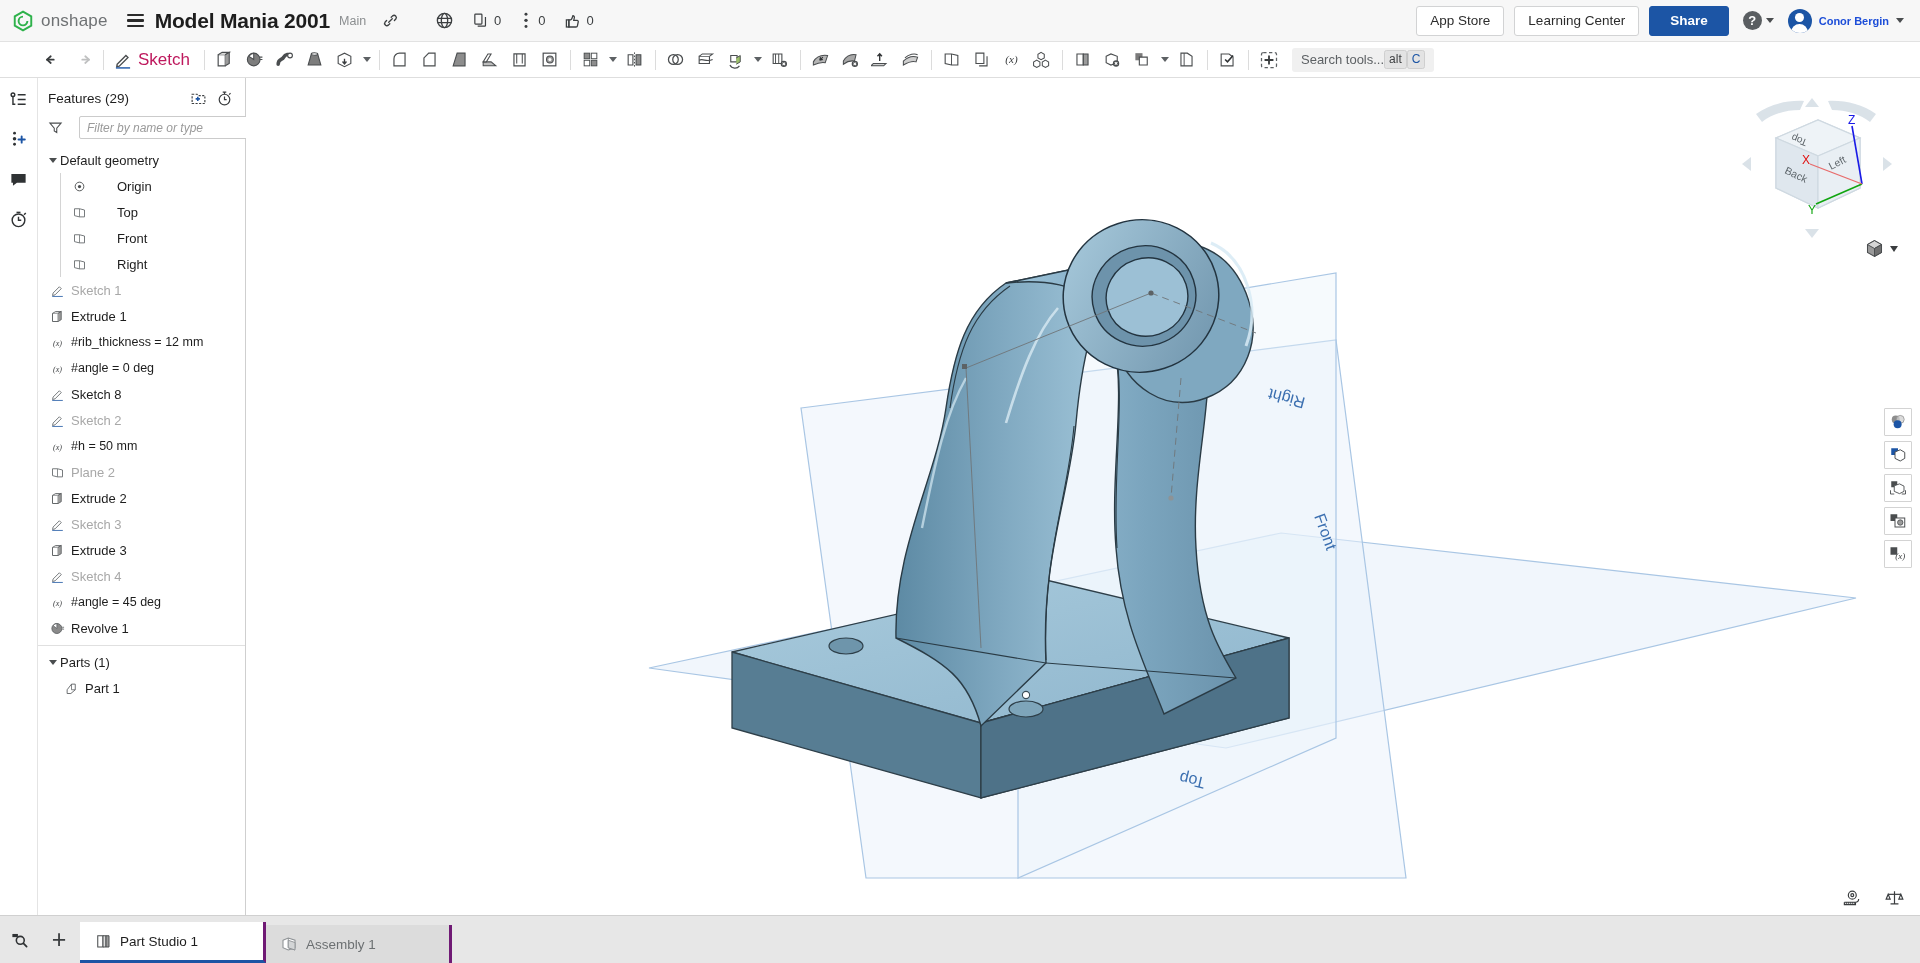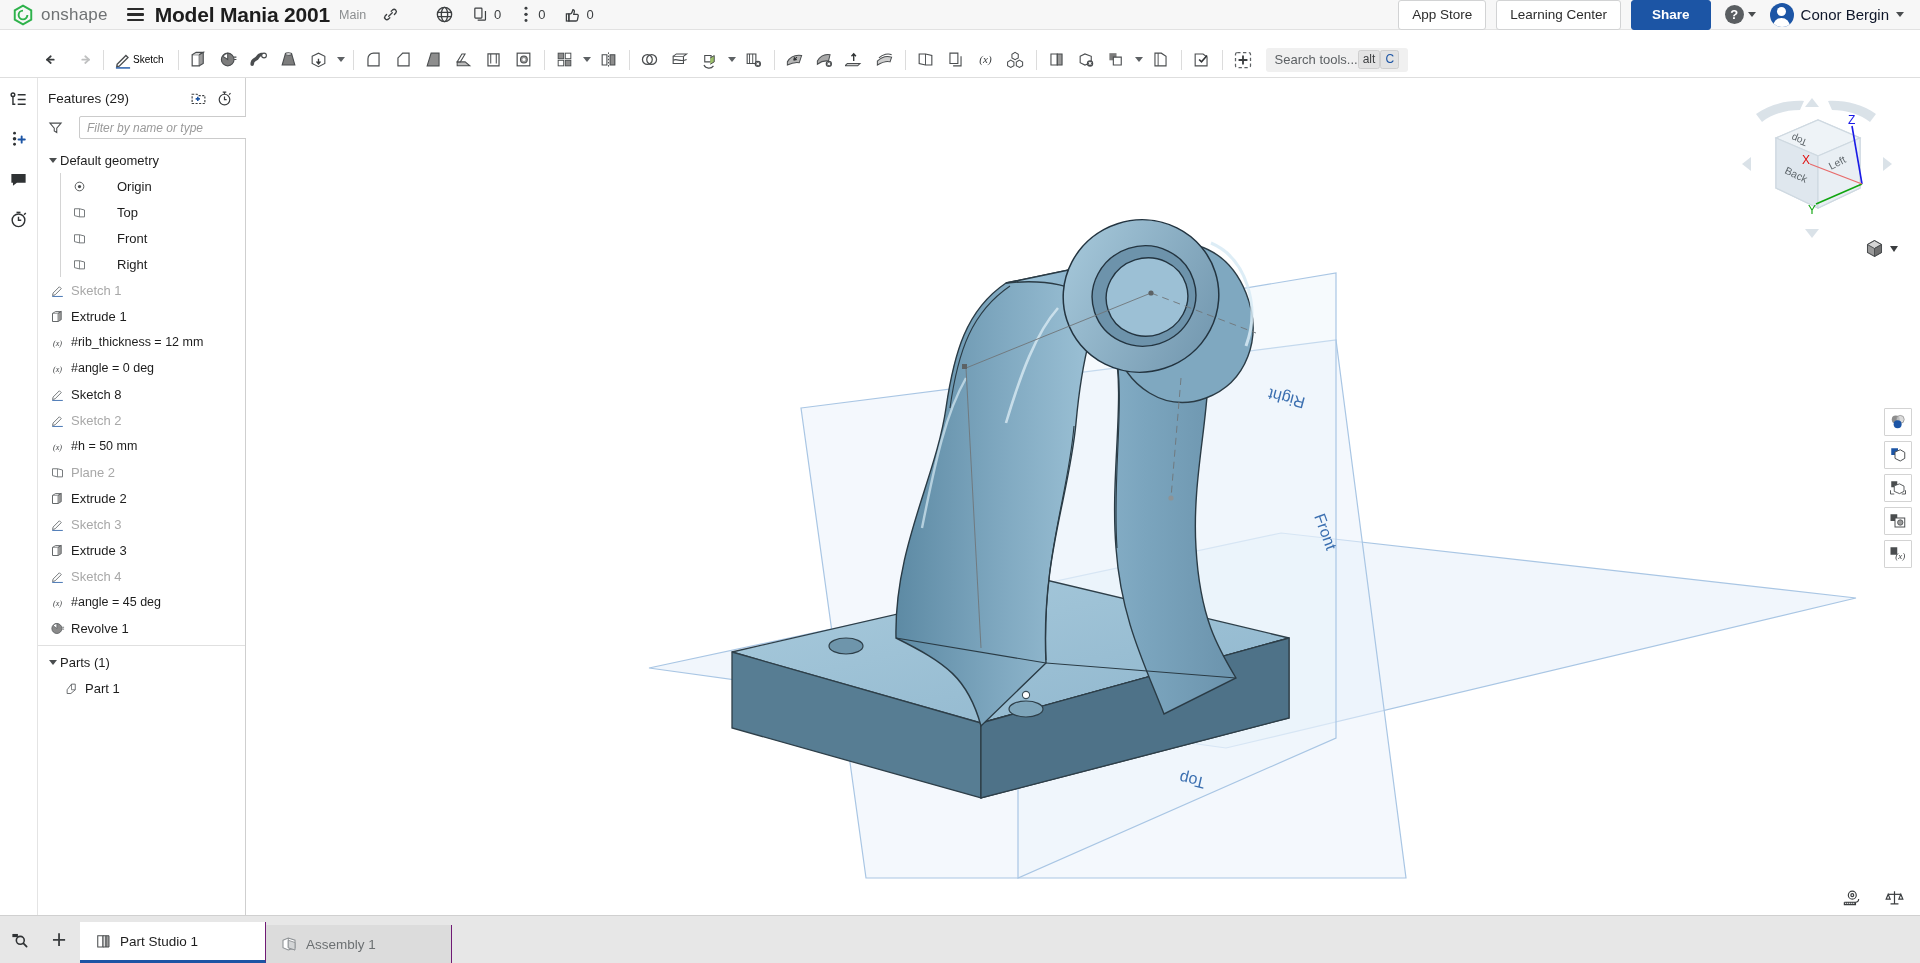--- a/index.html
+++ b/index.html
@@ -5,21 +5,21 @@
   * { box-sizing: border-box; margin: 0; padding: 0; }
   html, body {
     width: 1920px; height: 963px;
     font-family: "Liberation Sans", sans-serif;
     background: #ffffff; overflow: hidden;
   }
   #app { position: relative; width: 1920px; height: 963px; }
 
   
   .header {
-    position: absolute; top: 0; left: 0; width: 1920px; height: 30px;
+    position: absolute; top: 0; left: 0; width: 1920px; height: 42px;
     background: #f7f7f7; border-bottom: 1px solid #e2e2e2;
     display: flex; align-items: center; padding: 0 10px;
   }
   .oslogo { display:flex; align-items:center; gap:7px; margin-left:2px; }
   .oslogo svg { display:block; }
   .oslogo .word { font-size: 17px; color: #6f7274; letter-spacing:.2px; }
   .hamburger { margin-left: 16px; display:flex; flex-direction:column; gap:3px; cursor:pointer; padding:3px; }
   .hamburger i { display:block; width:17px; height:2.4px; background:#2b2b2b; border-radius:1px; }
   .doc-title { margin-left: 8px; font-size: 21px; font-weight: bold; color:#1d1d1d; letter-spacing:-.2px;}
   .branch { margin-left: 9px; font-size: 12.5px; color: #8b8e90; }
@@ -35,31 +35,31 @@
   .help-wrap { margin-left:14px; display:flex; align-items:center; gap:4px; cursor:pointer;}
   .circ-q {
     width:19px;height:19px;border-radius:50%;background:#5a5e61;color:#fff;
     font-size:13px;font-weight:bold;display:flex;align-items:center;justify-content:center;
   }
   .caret { width:0;height:0;border-left:4.5px solid transparent;border-right:4.5px solid transparent;border-top:5px solid #4a4d4f;}
   .user-wrap { margin-left:14px; display:flex; align-items:center; gap:7px; cursor:pointer; margin-right:6px;}
   .avatar { width:24px;height:24px;border-radius:50%;background:#1c55a5;overflow:hidden;position:relative;}
   .avatar::before{content:"";position:absolute;width:9px;height:9px;border-radius:50%;background:#fff;left:7.5px;top:4px;}
   .avatar::after{content:"";position:absolute;width:17px;height:10px;border-radius:9px 9px 0 0;background:#fff;left:3.5px;top:15px;}
-  .uname { font-size:15px; color:#0f172a; }
+  .uname { font-size:11px; color:#1d4ed8;font-weight:bold; }
 
   
   .toolbar {
     position:absolute; top:42px; left:0; width:1920px; height:36px;
     background:#fff; border-bottom:1px solid #dedede;
     display:flex; align-items:center; padding-left:38px;
   }
   .tb { width:30px;height:30px;display:flex;align-items:center;justify-content:center;cursor:pointer;color:#5d6164;flex:none;}
   .tb.dis { opacity:.32; }
-  .tb-sketch { display:flex;align-items:center;padding:0 9px 0 4px;height:30px;cursor:pointer;color:#000000;font-size:10px;}
+  .tb-sketch { display:flex;align-items:center;gap:5px;padding:0 9px 0 4px;height:30px;cursor:pointer;color:#be185d;font-size:17px;}
   .tb-sep { width:1px;height:20px;background:#dcdcdc;margin:0 5px;flex:none;}
   .tb-arrow { width:14px;height:30px;display:flex;align-items:center;justify-content:center;cursor:pointer;flex:none;}
   .tb-arrow::after{content:"";width:0;height:0;border-left:4px solid transparent;border-right:4px solid transparent;border-top:5px solid #5d6164;}
   .search-tools {
     margin-left:8px; display:flex;align-items:center;background:#f0f0f0;
     height:24px;padding:0 9px;border-radius:3px;color:#5d6164;font-size:13px;cursor:text;
   }
   .kbd { background:#e3e3e3;border:1px solid #cfcfcf;border-radius:2.5px;font-size:12px;padding:1px 4px;color:#3d3f41;line-height:1.2;}
   .kbd.blue { color:#1c55a5; }
 
@@ -136,21 +136,21 @@
   .tabbar {
     position:absolute; left:0; bottom:0; width:1920px; height:48px;
     background:#e7e7e7; border-top:1px solid #d0d0d0;
     display:flex; align-items:flex-end;
   }
   .tb-search { width:38px;height:48px;display:flex;align-items:center;justify-content:center;cursor:pointer;color:#2f3234;}
   .tb-plus { width:42px;height:48px;display:flex;align-items:center;justify-content:center;cursor:pointer;font-size:25px;color:#3a3d3f;font-weight:300;}
   .stab {
     height:38px;display:flex;align-items:center;gap:8px;padding:0 22px 0 14px;
     font-size:13.5px;cursor:pointer;color:#6c7072;background:#dcdcdc;
-    border-right:1px solid #701a75; min-width:186px;
+    border-right:3px solid #701a75; min-width:186px;
   }
   .stab.active { background:#fff;color:#1d1d1d;border-bottom:3px solid #1c55a5; height:41px;}
 </style>
 </head>
 <body>
 
 <div id="app">
 
   <div class="header">
     <div class="oslogo">

